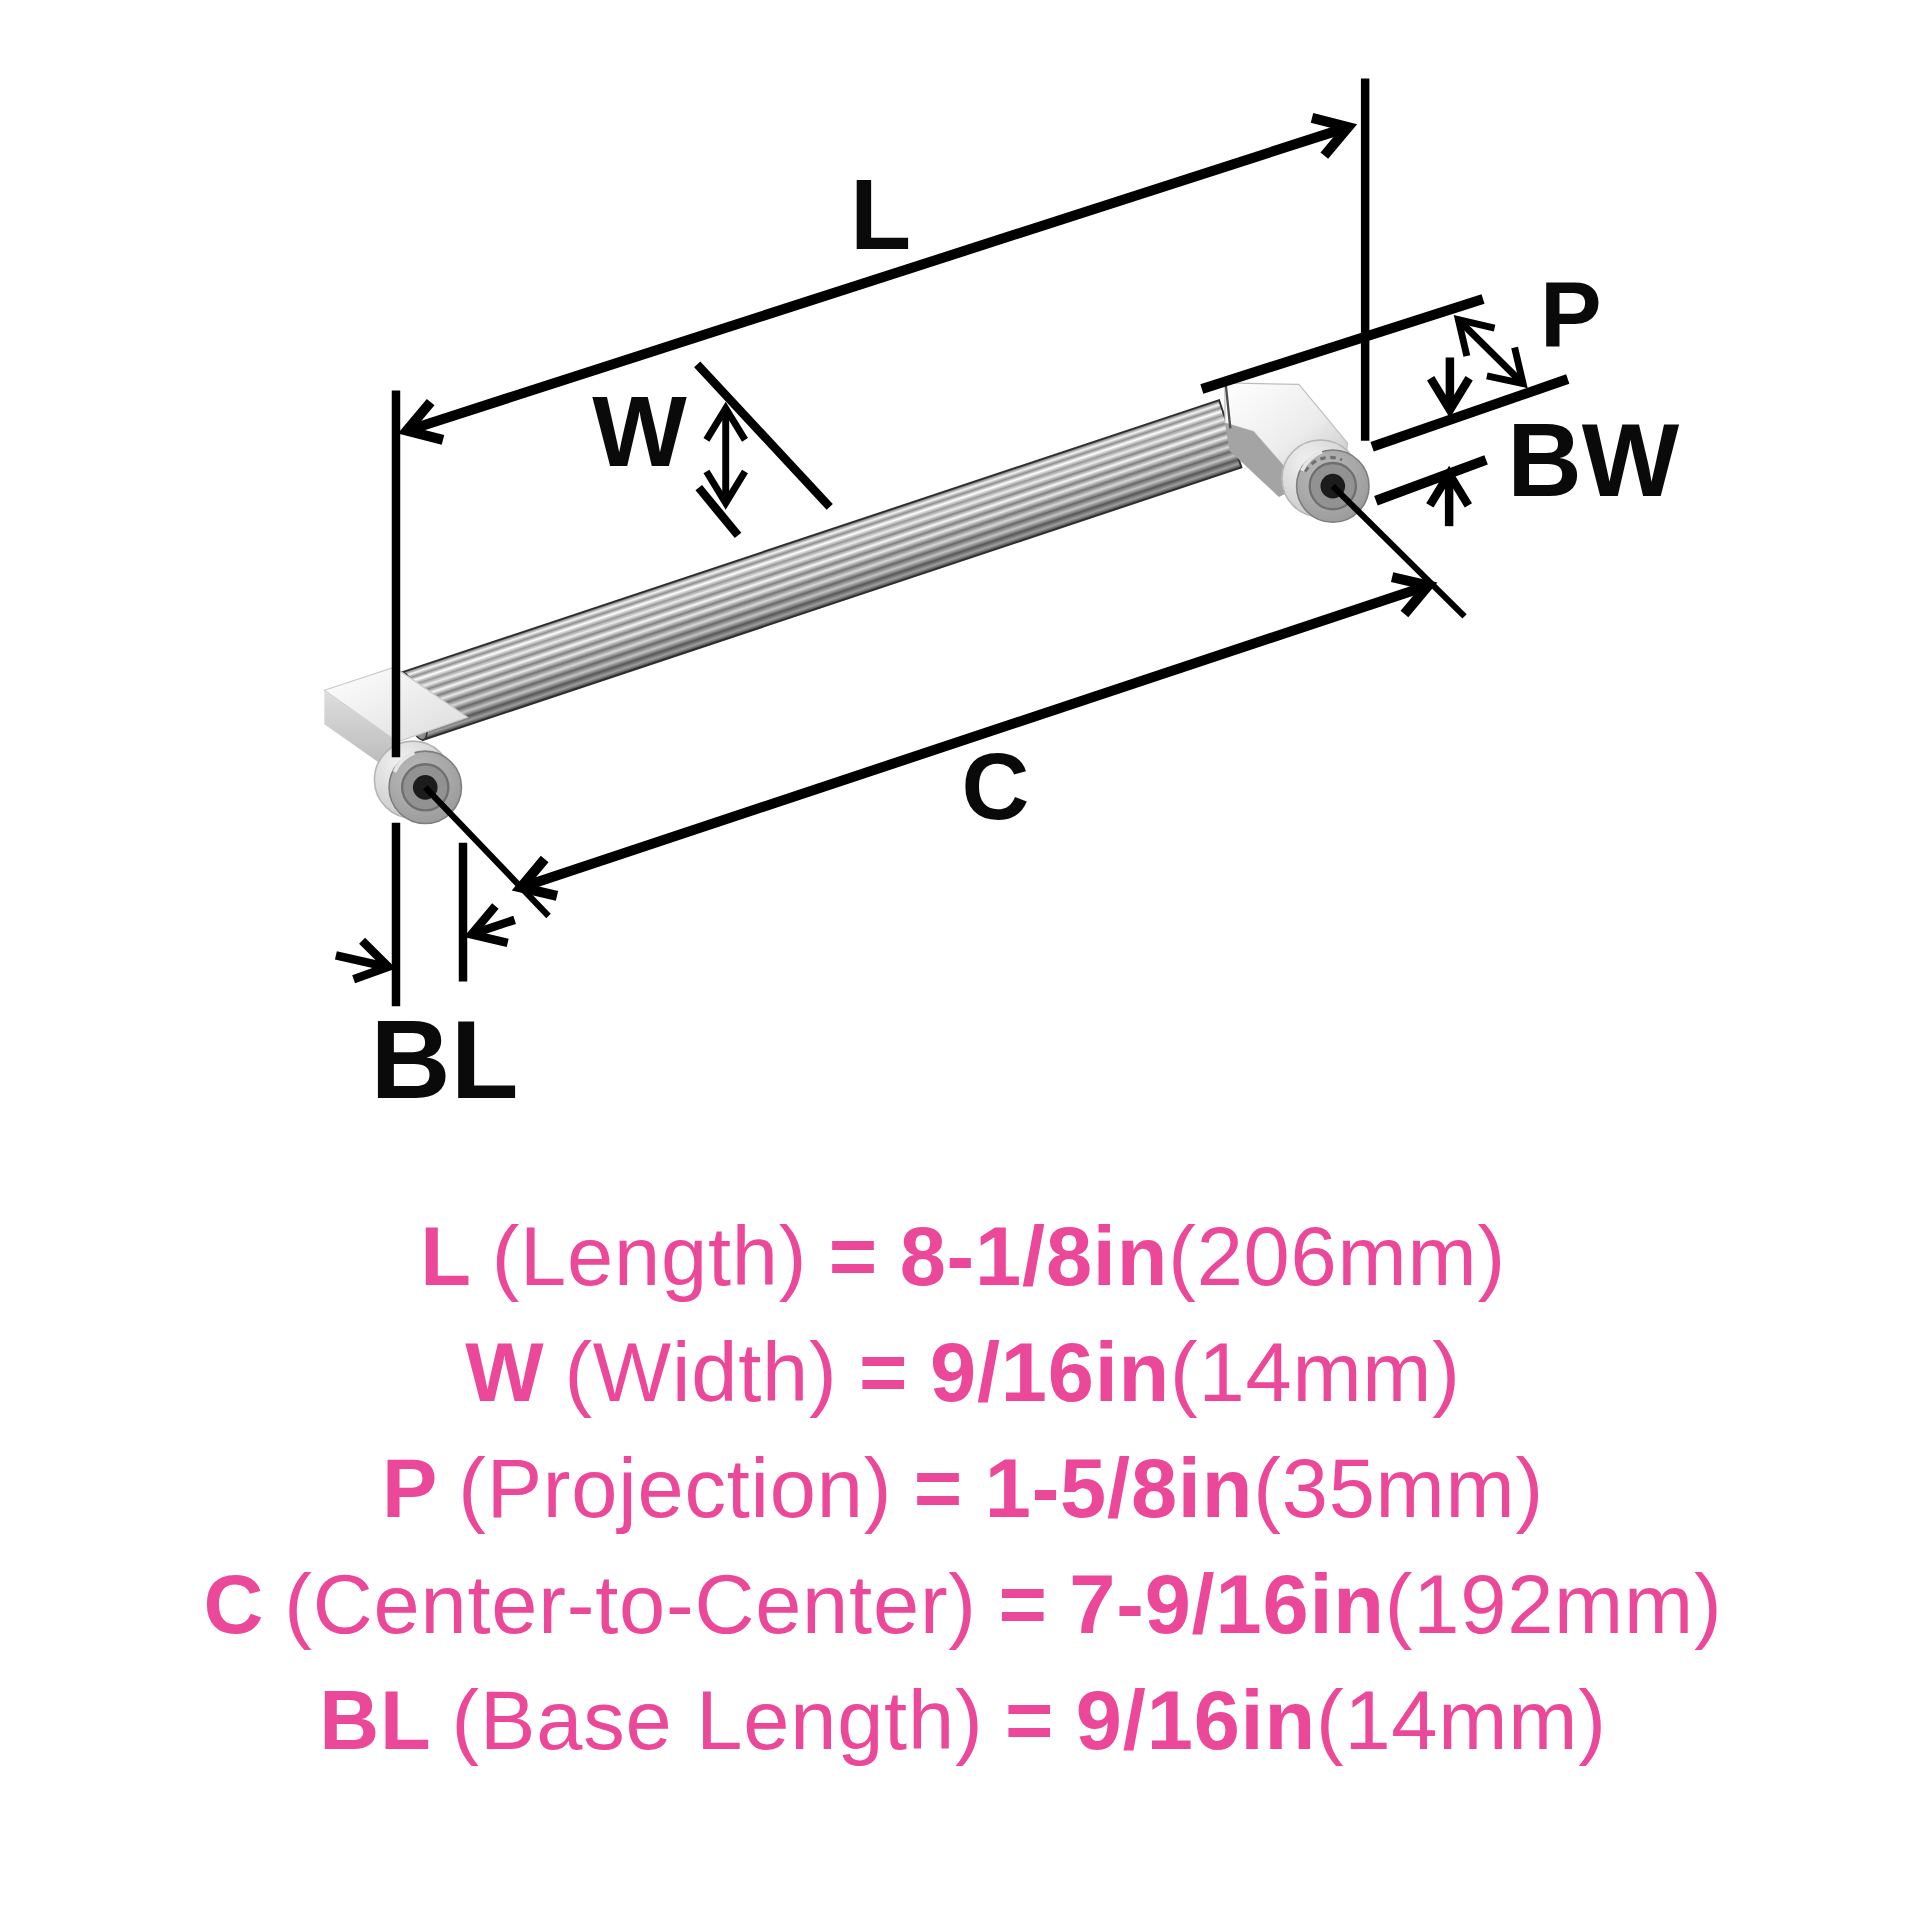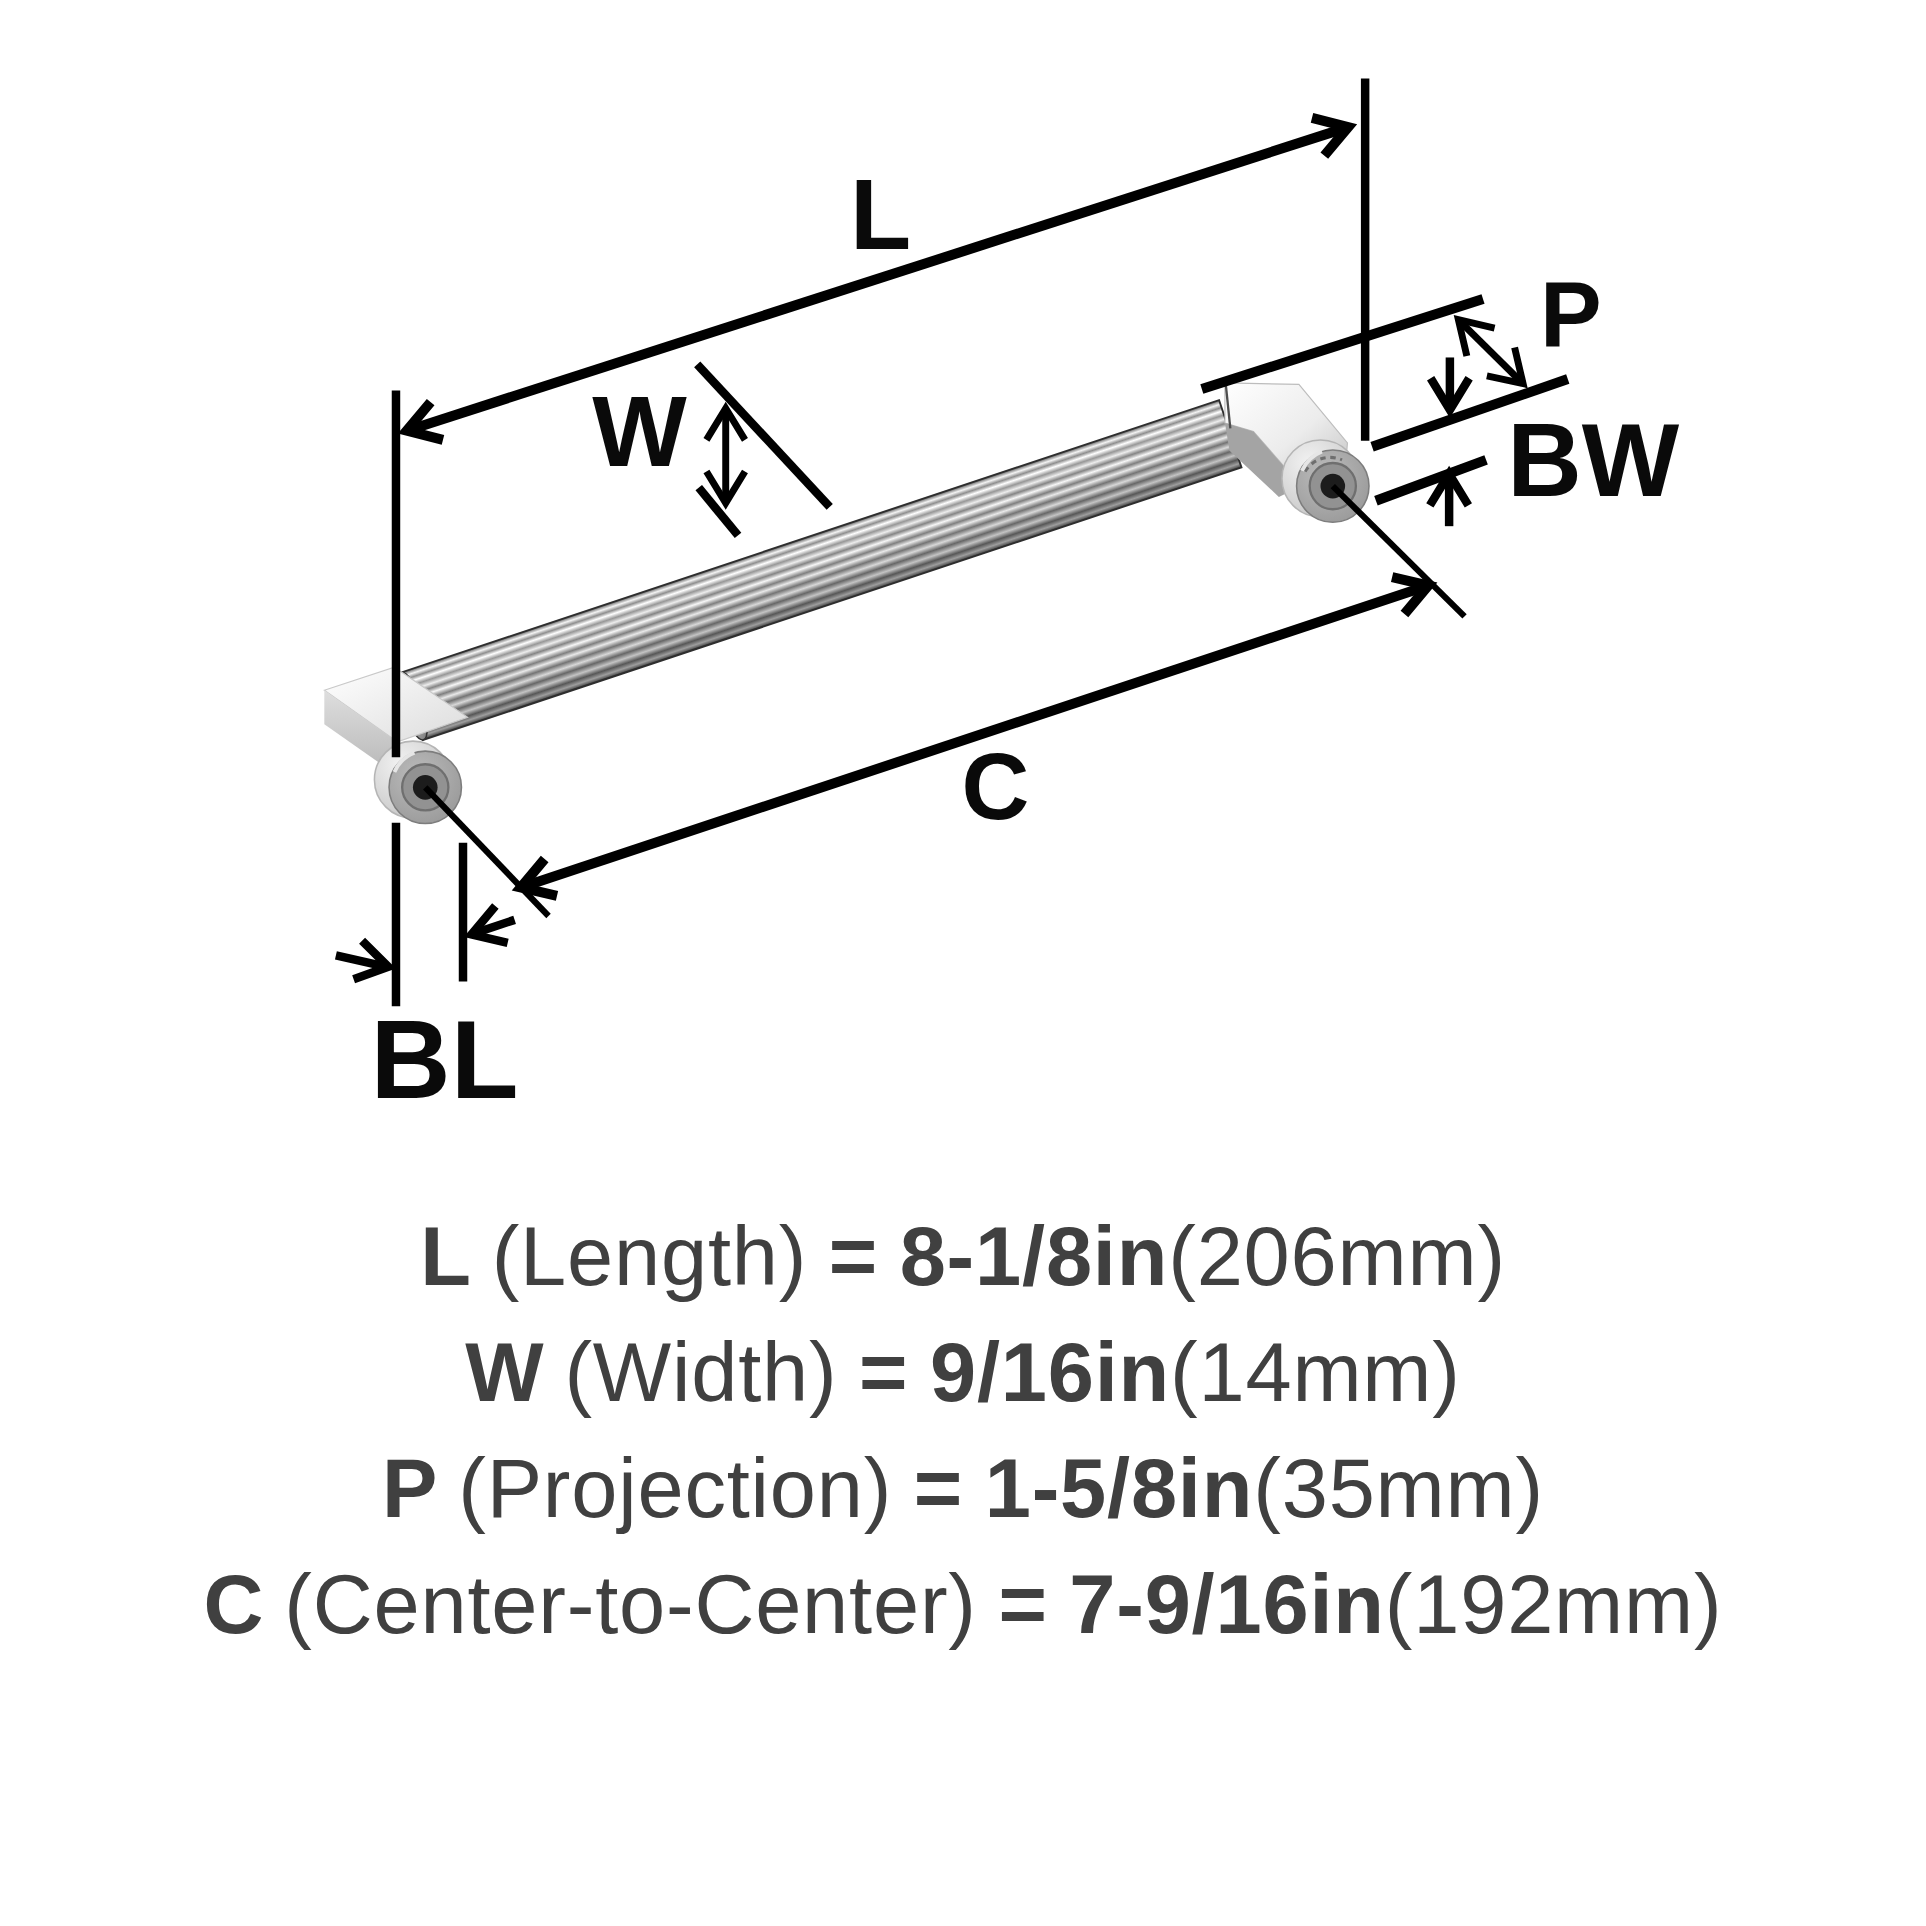--- a/index.html
+++ b/index.html
@@ -17,21 +17,21 @@
     font-weight:700;
     text-anchor:middle;
   }
   .specs{
     position:absolute;
     left:0;top:1199px;width:1926px;
     text-align:center;
     font-size:83px;
     line-height:116px;
     letter-spacing:0.8px;
-    color:#404040;
+    color:#ec4899;
     white-space:nowrap;
   }
   .spec-line{height:116px;}
   .sym{font-weight:700;}
   .nm{font-weight:400;margin-left:20px;}
   .eq{font-weight:700;margin:0 21.6px;}
   .vin{font-weight:700;}
   .vmm{font-weight:400;}
 </style>
 </head>
@@ -190,16 +190,19 @@
     </div>
     <div class="spec-line">
       <span class="sym">W</span><span class="nm">(Width)</span><span class="eq">=</span><span class="vin">9/16in</span><span class="vmm">(14mm)</span>
     </div>
     <div class="spec-line">
       <span class="sym">P</span><span class="nm">(Projection)</span><span class="eq">=</span><span class="vin">1-5/8in</span><span class="vmm">(35mm)</span>
     </div>
     <div class="spec-line">
       <span class="sym">C</span><span class="nm">(Center-to-Center)</span><span class="eq">=</span><span class="vin">7-9/16in</span><span class="vmm">(192mm)</span>
     </div>
+    <div class="spec-line">
+      <span class="sym">BL</span><span class="nm">(Base Length)</span><span class="eq">=</span><span class="vin">9/16in</span><span class="vmm">(14mm)</span>
+    </div>
   </div>
 
 </div>
 
 
 </body></html>

